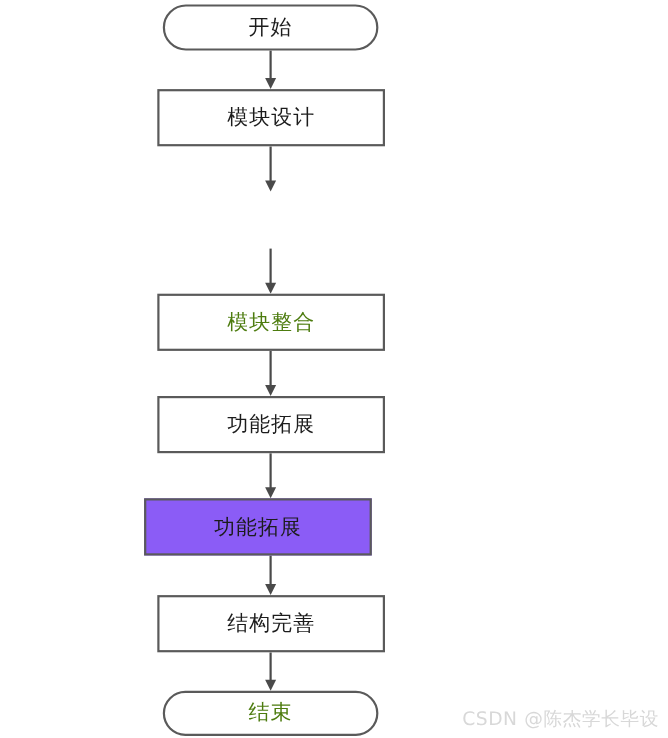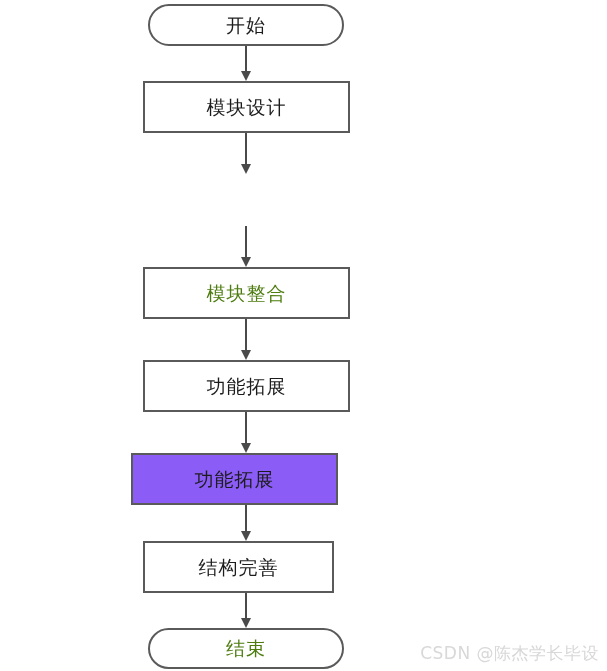--- a/index.html
+++ b/index.html
@@ -120,21 +120,21 @@
     </div>
     <div class="node process" style="left: 143px; top: 267px; width: 207px; height: 52px; border-color: rgb(90, 90, 90); background: rgb(255, 255, 255); color: #4d7c0f;">
       <span>模块整合</span>
     </div>
     <div class="node process" style="left: 143px; top: 360px; width: 207px; height: 52px; border-color: rgb(90, 90, 90); background: rgb(255, 255, 255); color: rgb(28, 28, 28);">
       <span>功能拓展</span>
     </div>
     <div class="node process" style="left: 131px; top: 453px; width: 207px; height: 52px; border-color: rgb(90, 90, 90); background: #8b5cf6; color: rgb(28, 28, 28);">
       <span>功能拓展</span>
     </div>
-    <div class="node process" style="left: 143px; top: 541px; width: 191px; height: 52px; border-color: rgb(90, 90, 90); background: rgb(255, 255, 255); color: rgb(28, 28, 28);">
+    <div class="node process" style="left: 143px; top: 541px; width: 207px; height: 52px; border-color: rgb(90, 90, 90); background: rgb(255, 255, 255); color: rgb(28, 28, 28);">
       <span>结构完善</span>
     </div>
     <div class="node terminal" style="left: 148px; top: 628px; width: 196px; height: 41px; border-color: rgb(90, 90, 90); background: rgb(255, 255, 255); color: #4d7c0f; border-radius: 20.5px;">
       <span>结束</span>
     </div>
   </div>
 
 <div id="watermark">CSDN @陈杰学长毕设</div>
 
 </body></html>

